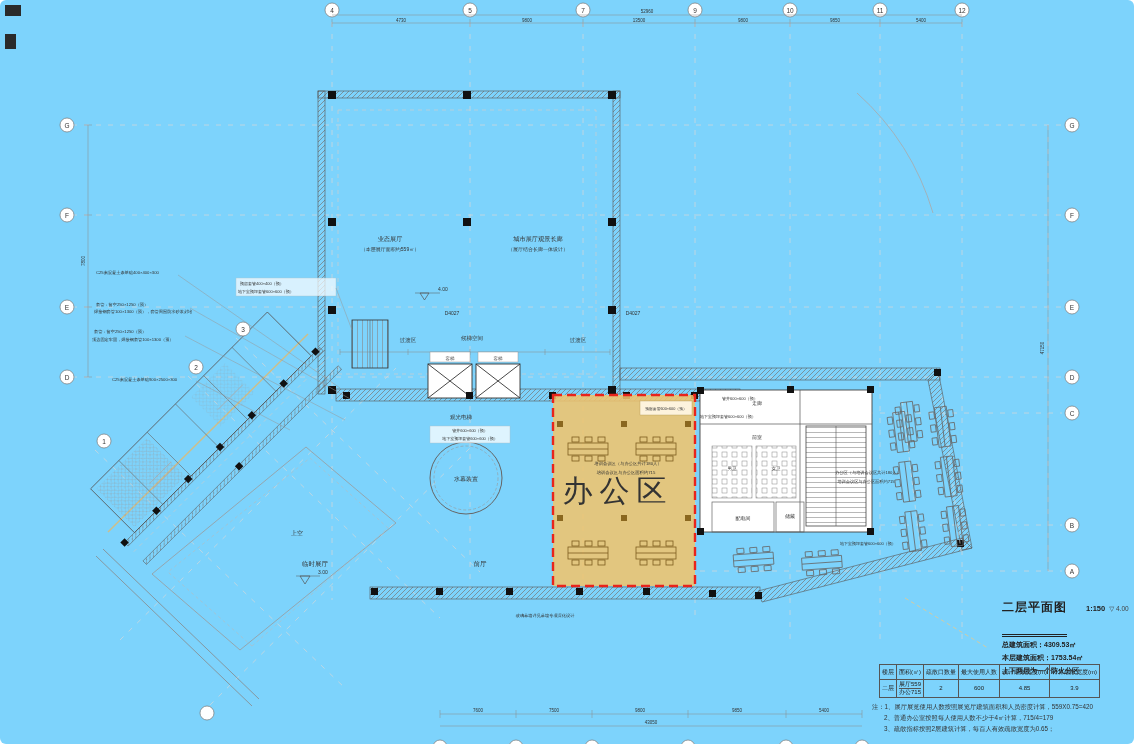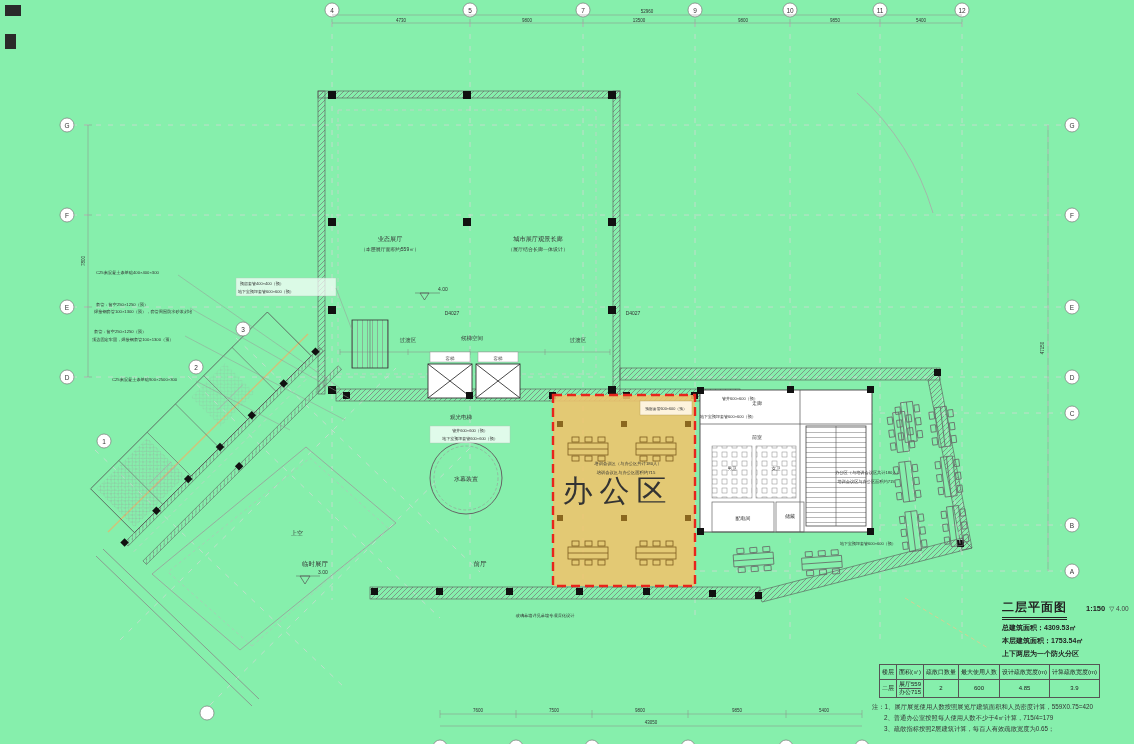--- a/index.html
+++ b/index.html
@@ -1,22 +1,22 @@
 <!DOCTYPE html>
 <html><head>
 <meta charset="utf-8">
 <style>
   html,body{margin:0;padding:0;background:#fff;}
-  #page{position:relative;width:1134px;height:744px;background:#86efac;overflow:hidden;
-        font-family:"Liberation Sans","DejaVu Sans",sans-serif;color:#222;}
+  #page{position:relative;width:1134px;height:744px;background:#7dd3fc;overflow:hidden;
+        font-family:"Liberation Sans","DejaVu Sans",sans-serif;color:#222;border-radius:6px;}
   svg{position:absolute;left:0;top:0;font-family:"Liberation Sans","DejaVu Sans",sans-serif;}
   svg text{fill:#333;}
   .serif{font-family:"Liberation Serif","DejaVu Serif",serif;}
   #titleblock{position:absolute;left:1002px;top:597px;width:130px;}
-  #tb-title{font-size:12px;font-weight:bold;display:inline-block;border-bottom:3px double #222;padding-bottom:1px;letter-spacing:1px;}
+  #tb-title{font-size:12px;font-weight:bold;display:inline-block;border-bottom:3px double #222;padding-bottom:18px;letter-spacing:1px;}
   #tb-scale{font-size:7.5px;font-weight:bold;margin-left:19px;}
   #tb-elev{font-size:6.5px;color:#444;margin-left:4px;}
   .tb-line{font-size:7px;font-weight:bold;margin-top:3px;white-space:nowrap;}
   #esc-table{position:absolute;left:879px;top:664px;border-collapse:collapse;font-size:6px;color:#222;}
   #esc-table th,#esc-table td{border:0.8px solid #555;padding:1px 2px;text-align:center;font-weight:normal;white-space:nowrap;}
   #esc-table th{height:12px;}
   .area-split div{line-height:1.15;}
   .area-split div:first-child{border-bottom:0.8px solid #555;}
   #notes{position:absolute;left:872px;top:701px;width:262px;font-size:6.3px;color:#333;line-height:1.75;white-space:nowrap;}
   #notes div{overflow:hidden;}

